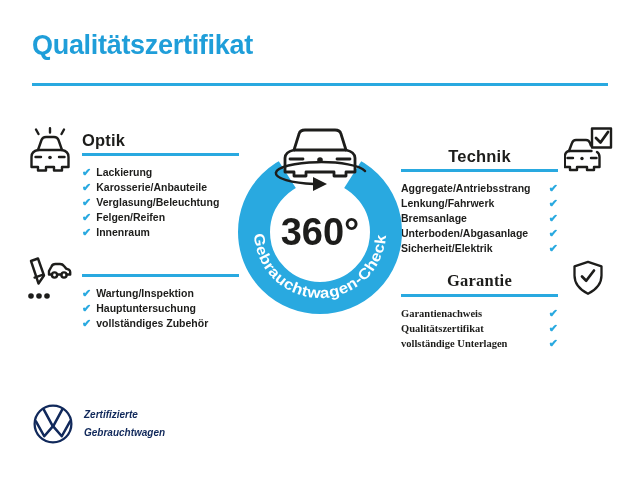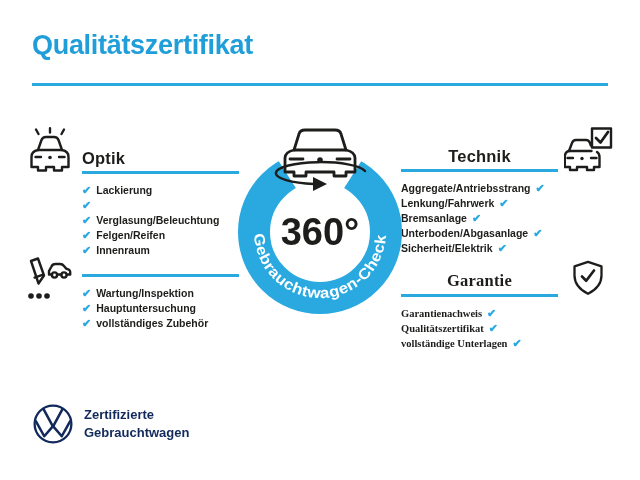--- a/index.html
+++ b/index.html
@@ -13,59 +13,60 @@
   }
   .top-rule{
     position:absolute;left:32px;top:83px;width:576px;height:3px;background:#29a9e0;
   }
   .sec{position:absolute;width:157px;}
   .sec-title{margin:0;font-size:16.5px;font-weight:bold;color:#1d1d1b;line-height:20px;letter-spacing:0.2px;}
   .sec.right .sec-title{text-align:center;}
   .sec-rule{height:2.5px;background:#29a9e0;margin-top:3px;}
   .items{list-style:none;margin:9px 0 0 0;padding:0;}
   .item{display:flex;align-items:center;gap:5px;font-size:10.5px;font-weight:bold;line-height:15px;white-space:nowrap;}
-  .sec.right .item{justify-content:flex-start;}
+  .sec.right .item{justify-content:space-between;}
   .chk{color:#29a9e0;font-size:11px;line-height:15px;}
   .icon-box{position:absolute;}
   .center-graphic{position:absolute;left:230px;top:122px;width:180px;height:200px;}
   .ring-text{fill:#ffffff;font-family:"Liberation Sans",sans-serif;font-weight:bold;font-size:15px;letter-spacing:0.4px;}
   .degree-text{fill:#1d1d1b;font-family:"Liberation Sans",sans-serif;font-weight:bold;font-size:38px;}
   .footer-text{
-    position:absolute;left:84px;top:406px;font-size:13px;font-weight:bold;
-    color:#11295b;line-height:18px;
+    position:absolute;left:84px;top:406px;font-size:10px;font-weight:bold;
+    color:#11295b;line-height:18px;font-style:italic;
   }
 </style>
 </head>
 <body>
 
 <div class="canvas">
 
   <h1 class="page-title">Qualitätszertifikat</h1>
   <div class="top-rule"></div>
 
   <div class="icon-box" style="left:26px;top:127px;">
     <svg width="48" height="48" viewBox="0 0 48 48" fill="none" stroke="#1d1d1b" stroke-width="2.4" stroke-linecap="round" stroke-linejoin="round">
       <path d="M12.5,7 L10,2.5 M24,5.5 L24,1.2 M35.5,7 L38,2.5"></path>
       <path d="M12,23 L15.5,13 Q16.5,10 20,10 L28,10 Q31.5,10 32.5,13 L36,23"></path>
       <path d="M12,23 Q5.5,24 5.5,30 L5.5,40 L12,40 L12,43.5 L20,43.5 L20,40 L28,40 L28,43.5 L36,43.5 L36,40 L42.5,40 L42.5,30 Q42.5,24 36,23 L12,23"></path>
       <path d="M9.5,30 L15,30 M33,30 L38.5,30"></path>
       <circle cx="24" cy="30.5" r="1.8" fill="#1d1d1b" stroke="none"></circle>
     </svg>
   </div>
 
-  <section class="sec" style="left:82px;top:148px;">
+  <section class="sec" style="left:82px;top:130px;">
     <h2 class="sec-title">Optik</h2>
     <div class="sec-rule"></div>
     <ul class="items">
       <li class="item">
           <span class="chk">✔</span>
           <span>Lackierung</span>
         </li>
       <li class="item">
           <span class="chk">✔</span>
+          <span>Karosserie/Anbauteile</span>
         </li>
       <li class="item">
           <span class="chk">✔</span>
           <span>Verglasung/Beleuchtung</span>
         </li>
       <li class="item">
           <span class="chk">✔</span>
           <span>Felgen/Reifen</span>
         </li>
       <li class="item">

